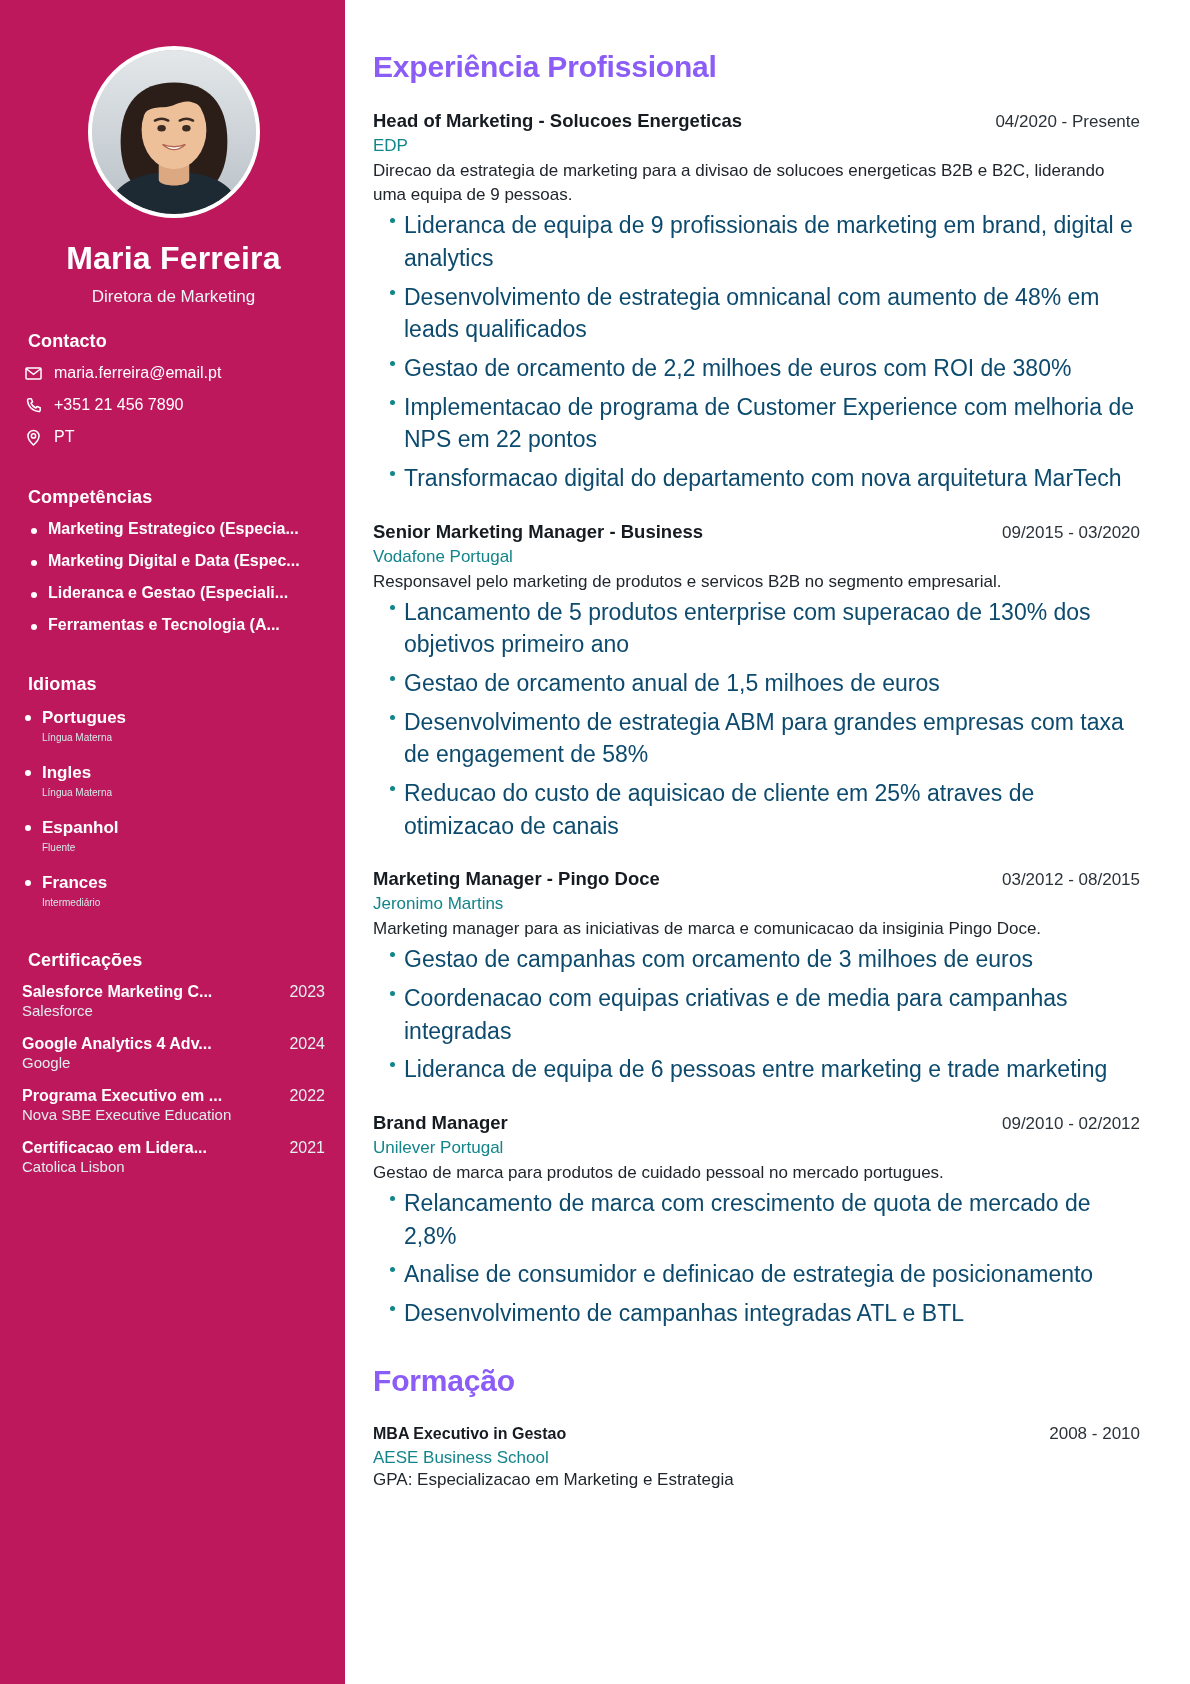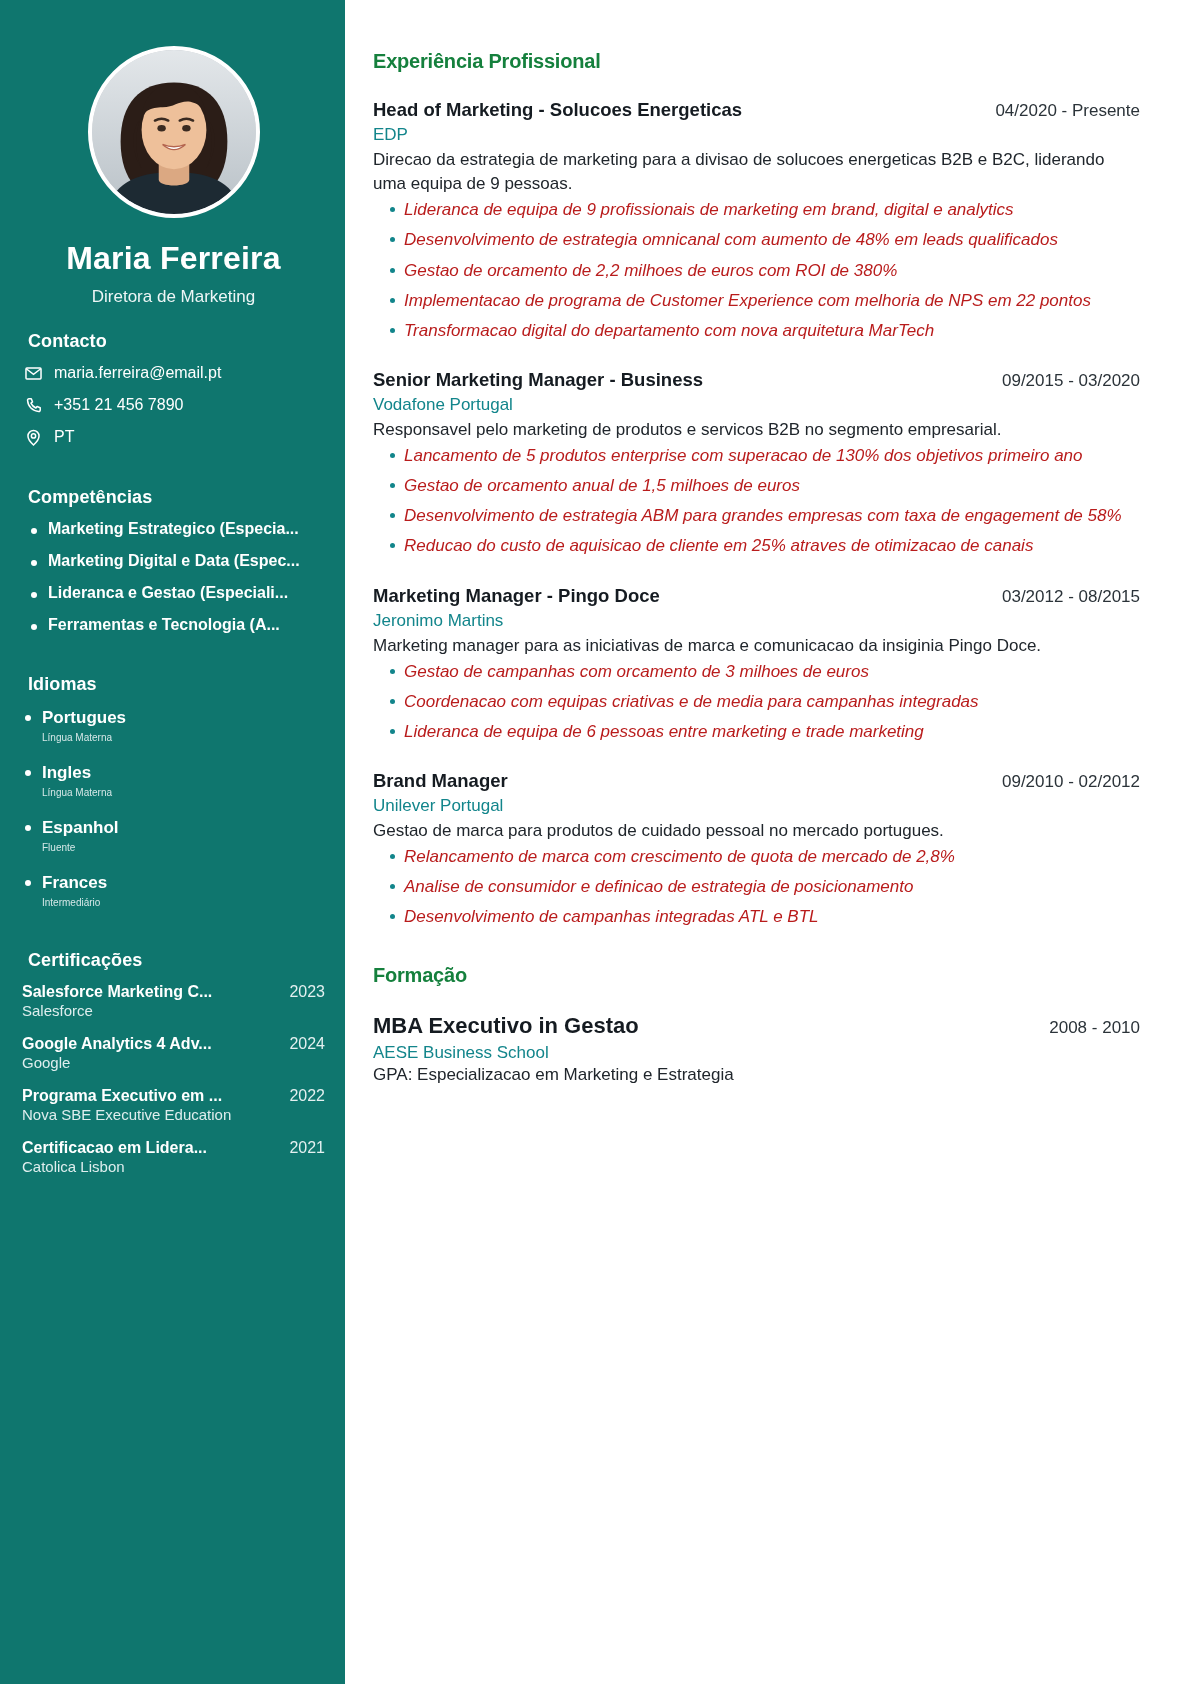--- a/index.html
+++ b/index.html
@@ -15,21 +15,21 @@
     height: 1684px;
     display: flex;
     background: #ffffff;
     overflow: hidden;
   }
 
   
   .sidebar {
     width: 345px;
     flex: 0 0 345px;
-    background: #0f766e;
+    background: #be185d;
     color: #ffffff;
     padding: 0 20px 0 22px;
     position: relative;
   }
 
   .avatar-wrap {
     display: flex;
     justify-content: center;
     padding-top: 46px;
   }
@@ -140,22 +140,22 @@
   .cert-year { font-size: 16px; color: #e4f0f0; flex: 0 0 auto; }
   .cert-issuer { font-size: 15px; color: #dfeeee; margin-top: 1px; }
 
   
   .main {
     flex: 1;
     padding: 50px 50px 0 28px;
     color: #1b2127;
   }
   .section-title {
-    color: #15803d;
-    font-size: 20px;
+    color: #8b5cf6;
+    font-size: 30px;
     font-weight: bold;
     margin-bottom: 26px;
     letter-spacing: -0.2px;
   }
   .section-title.second { margin-top: 34px; }
 
   .job { margin-bottom: 26px; }
   .job:last-child { margin-bottom: 0; }
   .job-head {
     display: flex;
@@ -182,44 +182,43 @@
   .job-summary {
     font-size: 17px;
     line-height: 1.42;
     margin-top: 3px;
     color: #20262c;
   }
   .job-bullets { list-style: none; margin-top: 2px; }
   .job-bullets li {
     position: relative;
     padding-left: 31px;
-    font-size: 17px;
+    font-size: 23px;
     line-height: 1.42;
     margin-bottom: 6px;
-    color: #b91c1c;
-    font-style: italic;
+    color: #0c4a6e;
   }
   .job-bullets li::before {
     content: "";
     position: absolute;
     left: 17px;
     top: 9px;
     width: 5px; height: 5px;
     border-radius: 50%;
     background: #12858b;
   }
 
   .edu { margin-bottom: 20px; }
   .edu-head {
     display: flex;
     justify-content: space-between;
     align-items: baseline;
     gap: 16px;
   }
-  .edu-degree { font-size: 22px; font-weight: bold; color: #151b21; }
+  .edu-degree { font-size: 16px; font-weight: bold; color: #151b21; }
   .edu-dates { font-size: 17px; color: #2b3339; white-space: nowrap; }
   .edu-school { color: #12858b; font-size: 17px; margin-top: 4px; }
   .edu-detail { font-size: 17px; margin-top: 2px; color: #20262c; }
 </style>
 </head>
 <body>
 
 <div class="page">
 
   <aside class="sidebar">

